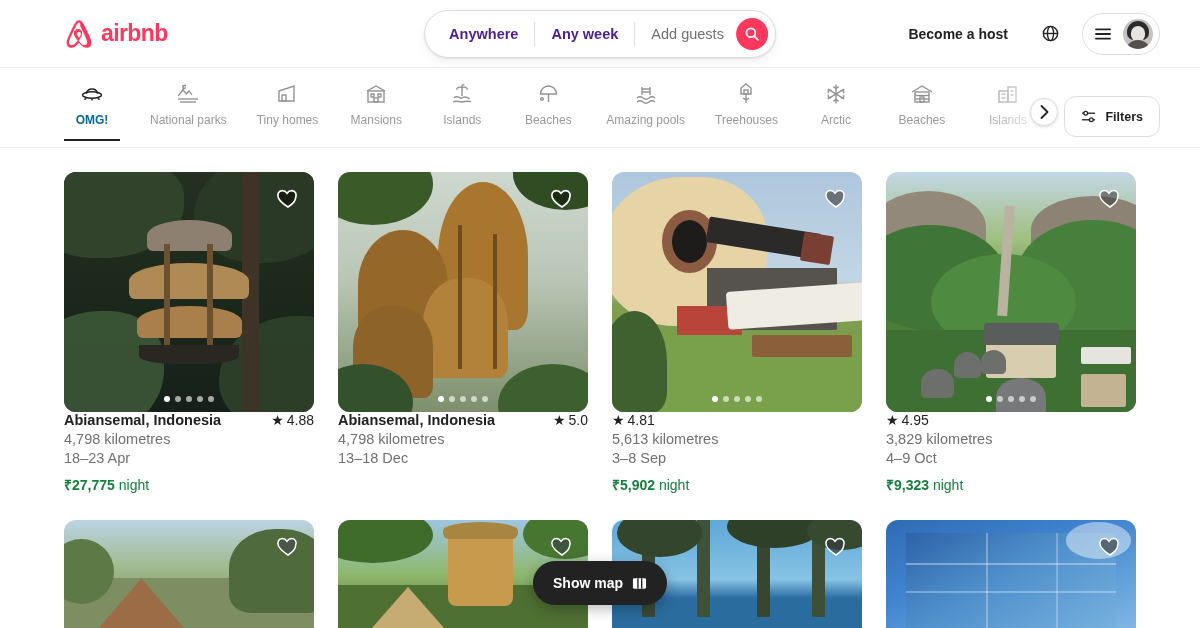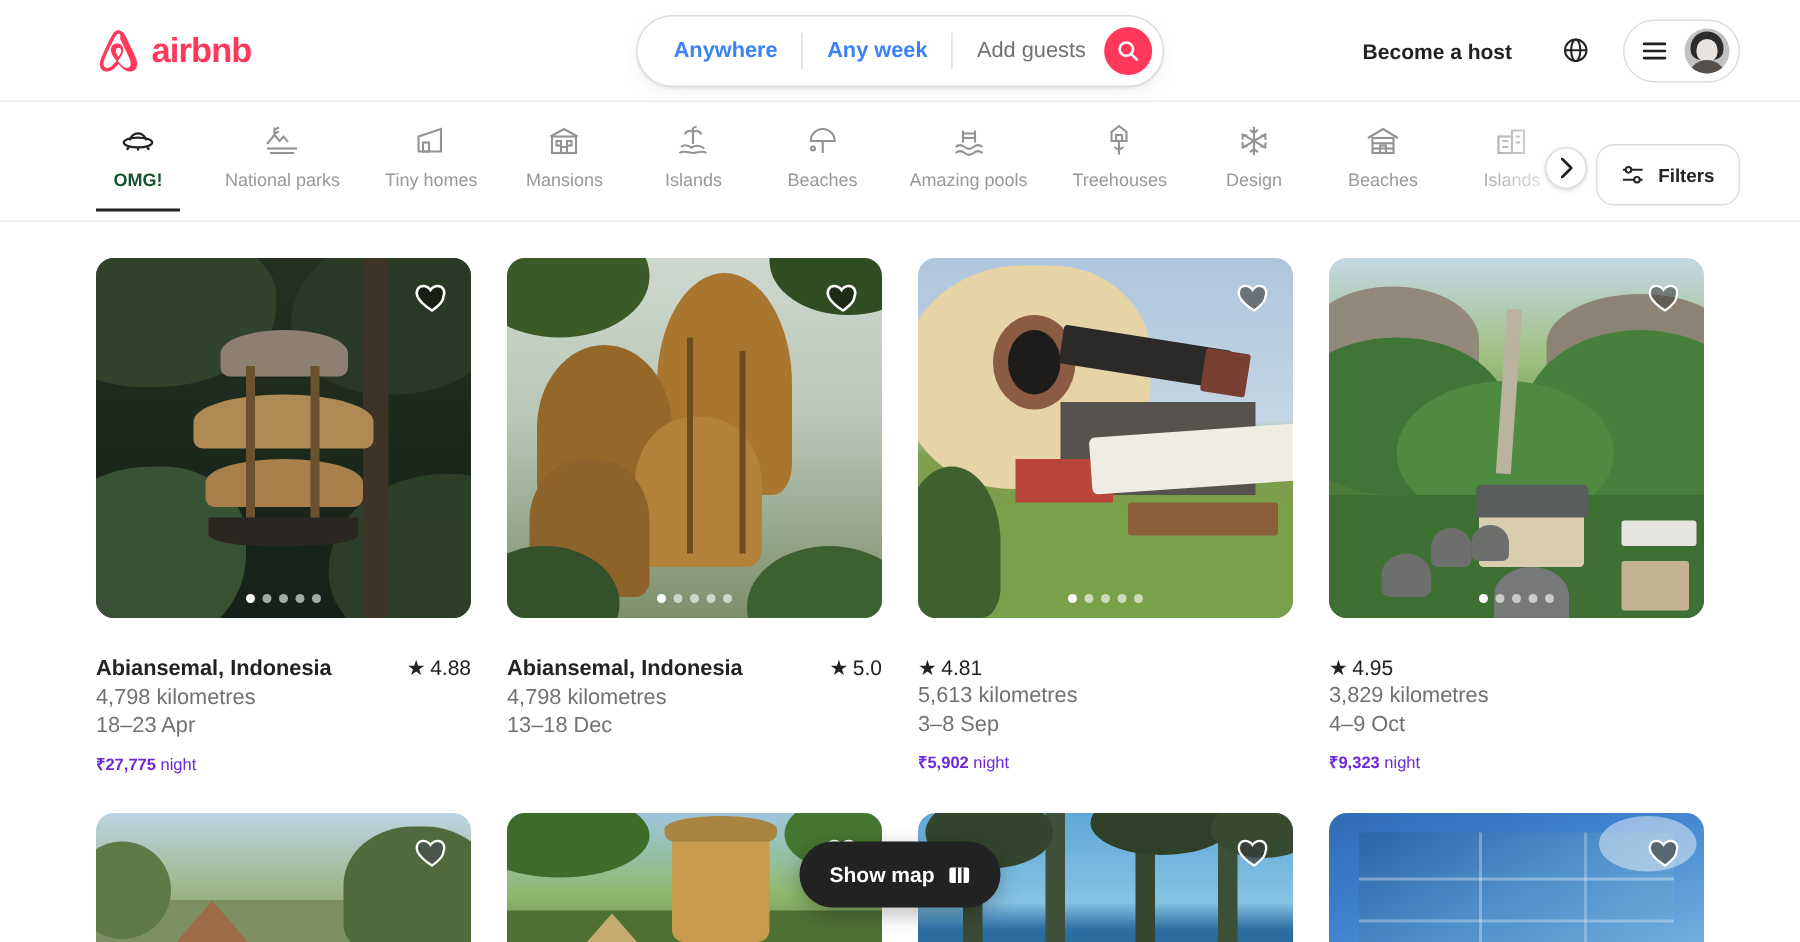--- a/index.html
+++ b/index.html
@@ -31,21 +31,21 @@
     height: 48px;
     display: flex; align-items: center;
     background: #fff;
     border: 1px solid #dddddd;
     border-radius: 40px;
     box-shadow: 0 1px 2px rgba(0,0,0,0.08), 0 4px 12px rgba(0,0,0,0.05);
     padding: 0 7px 0 0;
     cursor: pointer;
   }
   .sb-seg {
-    font-size: 14.5px; font-weight: 700; color: #3b82f6;
+    font-size: 14.5px; font-weight: 700; color: #4c1d95;
     padding: 0 16px; white-space: nowrap;
     display: flex; align-items: center; height: 100%;
   }
   .sb-seg.first { padding-left: 24px; }
   .sb-seg.muted { font-weight: 400; color: #717171; padding-right: 12px; }
   .sb-div { width: 1px; height: 24px; background: #dddddd; }
   .sb-search-btn {
     width: 32px; height: 32px; border-radius: 50%;
     background: #FF385C; display: flex; align-items: center; justify-content: center;
     flex: 0 0 auto; border: none; cursor: pointer;
@@ -100,21 +100,21 @@
   .cat {
     display: flex; flex-direction: column; align-items: center; gap: 7px;
     min-width: 56px; padding-bottom: 10px; cursor: pointer; position: relative;
     opacity: 0.72; flex: 0 0 auto;
   }
   .cat .cat-ico { height: 24px; display: flex; align-items: center; justify-content: center; }
   .cat .cat-label {
     font-size: 12px; color: #717171; white-space: nowrap; font-weight: 400;
   }
   .cat.active { opacity: 1; }
-  .cat.active .cat-label { color: #14532d; font-weight: 600; }
+  .cat.active .cat-label { color: #0369a1; font-weight: 600; }
   .cat.active::after {
     content: ""; position: absolute; bottom: -4px; left: 0; right: 0;
     height: 2px; background: #222;
   }
   .scroll-next {
     position: absolute; right: 142px; top: 30px;
     width: 28px; height: 28px; border-radius: 50%;
     background: #fff; border: 1px solid #dddddd;
     box-shadow: 0 1px 3px rgba(0,0,0,0.15);
     display: flex; align-items: center; justify-content: center; cursor: pointer; z-index: 5;
@@ -139,29 +139,29 @@
     position: relative; width: 100%; height: 240px;
     border-radius: 12px; overflow: hidden; background: #eee;
   }
   .heart { position: absolute; right: 14px; top: 14px; width: 24px; height: 24px; cursor: pointer; z-index: 3; }
   .dots {
     position: absolute; left: 50%; transform: translateX(-50%); bottom: 10px;
     display: flex; gap: 5px; z-index: 3;
   }
   .dot { width: 6px; height: 6px; border-radius: 50%; background: rgba(255,255,255,0.62); }
   .dot.on { background: #fff; }
-  .card-body { padding-top: 25px; }
+  .card-body { padding-top: 0; }
   .row1 { display: flex; align-items: baseline; gap: 8px; }
   .title {
     font-size: 14.5px; font-weight: 600; color: #222; flex: 1 1 auto;
     white-space: nowrap; overflow: hidden; text-overflow: ellipsis;
   }
   .rating { font-size: 14px; color: #222; display: flex; align-items: center; gap: 3px; flex: 0 0 auto; }
   .meta { font-size: 14.5px; color: #717171; margin-top: 3px; }
-  .price { font-size: 11px; color: #6d28d9; margin-top: 9px; }
+  .price { font-size: 14px; color: #15803d; margin-top: 9px; }
   .price b { font-weight: 700; }
 
   
   .show-map {
     position: absolute; left: 50%; transform: translateX(-50%);
     bottom: 23px; z-index: 40;
     background: #222222; color: #fff;
     border-radius: 24px; padding: 14px 20px;
     display: flex; align-items: center; gap: 9px;
     font-size: 14px; font-weight: 600; cursor: pointer;
@@ -345,21 +345,21 @@
         <span class="cat-ico">
           <svg width="24" height="24" viewBox="0 0 24 24" fill="none" stroke="#6a6a6a" stroke-width="1.4">
             <line x1="12" y1="2.5" x2="12" y2="21.5"></line>
             <line x1="3.8" y1="7.2" x2="20.2" y2="16.8"></line>
             <line x1="3.8" y1="16.8" x2="20.2" y2="7.2"></line>
             <path d="M9.4 4.6L12 6.6l2.6-2M9.4 19.4L12 17.4l2.6 2"></path>
             <path d="M4.2 11.1l.4-3 3 .3M19.8 12.9l-.4 3-3-.3"></path>
             <path d="M7.6 15.4l-3 .3-.4-3M16.4 8.6l3-.3.4 3"></path>
           </svg>
         </span>
-        <span class="cat-label">Design</span>
+        <span class="cat-label">Arctic</span>
       </div>
 
       <div class="cat">
         <span class="cat-ico">
           <svg width="24" height="24" viewBox="0 0 24 24" fill="none" stroke="#6a6a6a" stroke-width="1.4">
             <path d="M2 10l10-6 10 6"></path>
               <rect x="5" y="10" width="14" height="10"></rect>
             <line x1="5" y1="13.5" x2="19" y2="13.5"></line>
               <line x1="5" y1="17" x2="19" y2="17"></line>
             <rect x="10" y="15" width="4" height="5"></rect>

